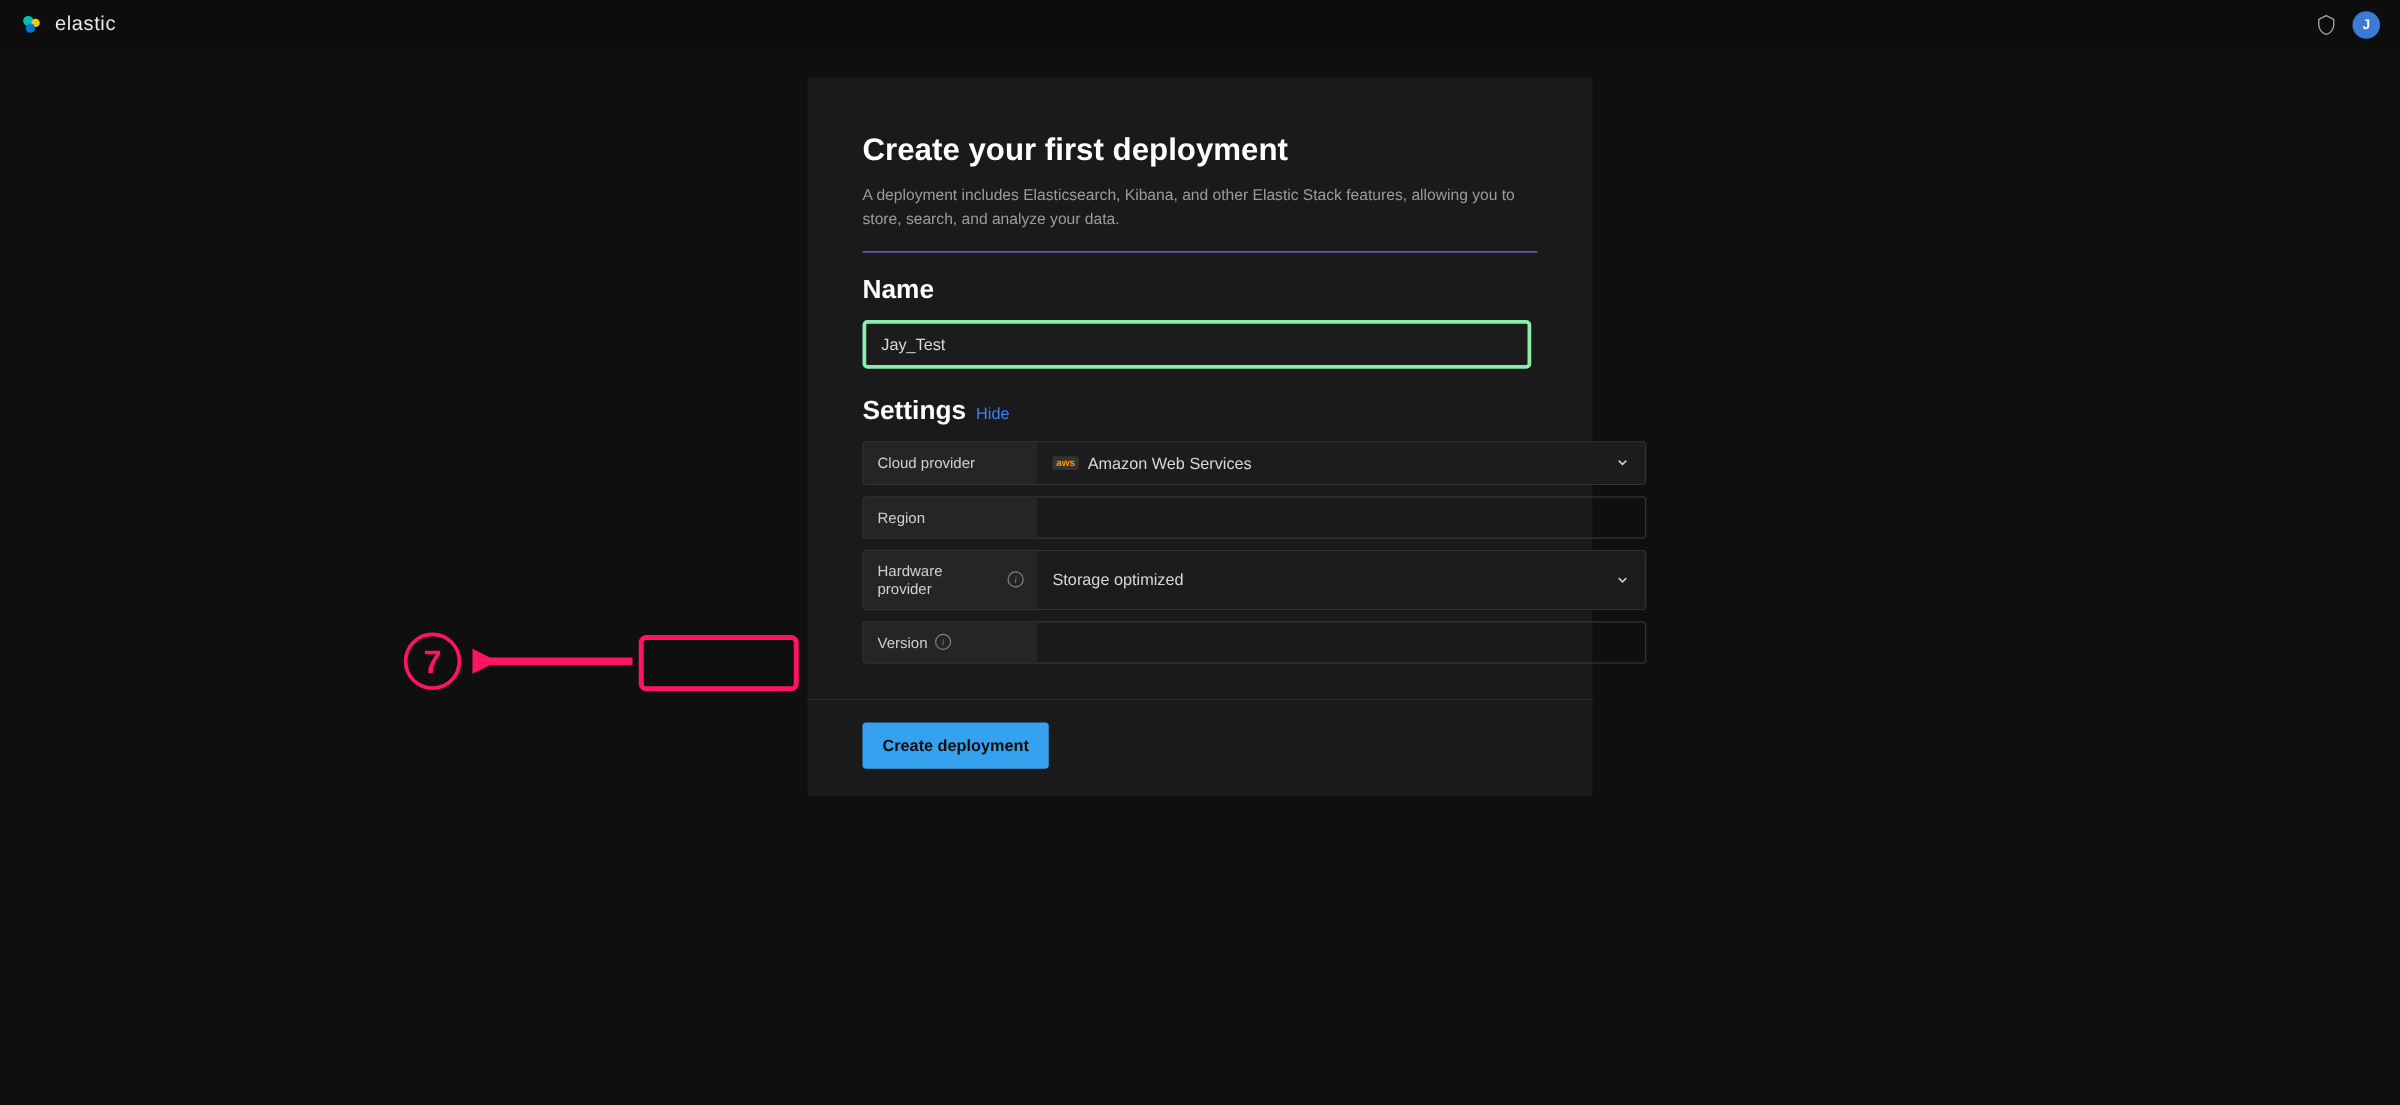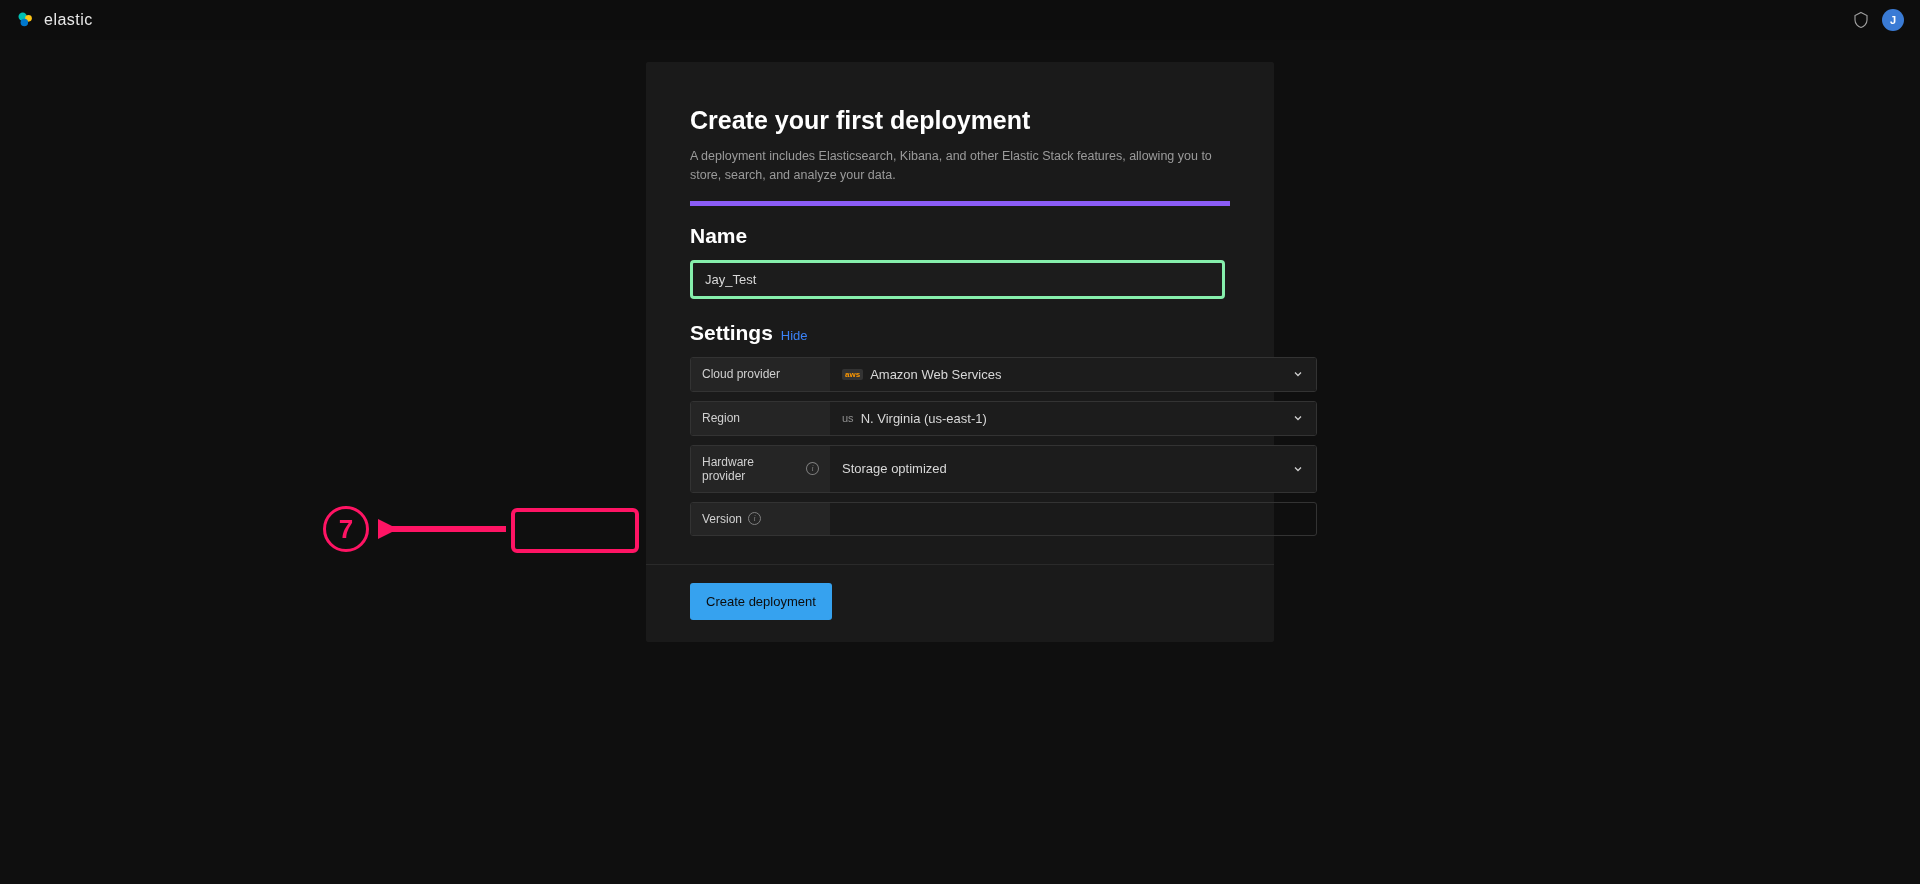--- a/index.html
+++ b/index.html
@@ -91,21 +91,21 @@
       font-weight: 700;
       color: #ffffff;
       margin-bottom: 12px;
     }
     
     .card-subtitle {
       font-size: 12.5px;
       color: #9b9b9b;
       line-height: 1.5;
       padding-bottom: 16px;
-      border-bottom: 5px solid #8b5cf6;
+      border-bottom: 1px solid #8b5cf6;
       margin-bottom: 18px;
     }
     
     .section-label {
       font-size: 21px;
       font-weight: 700;
       color: #ffffff;
       margin-bottom: 12px;
       display: flex;
       align-items: baseline;
@@ -210,21 +210,21 @@
       border-top: 1px solid #2a2a2a;
       position: relative;
     }
     
     .create-button {
       background-color: #36a2ef;
       color: #0d0d0d;
       border: none;
       padding: 11px 16px;
       font-size: 13px;
-      font-weight: 400;
+      font-weight: 700;
       border-radius: 3px;
       cursor: pointer;
     }
     
     .annotation-box {
       position: absolute;
       border: 4px solid #ff1464;
       border-radius: 6px;
       pointer-events: none;
     }
@@ -296,29 +296,20 @@
           <span>Amazon Web Services</span>
         </div>
         <svg class="chevron-down" viewBox="0 0 24 24" fill="none" stroke="#d0d0d0" stroke-width="2.5">
             <polyline points="6 9 12 15 18 9"></polyline>
           </svg>
       </div>
     </div>
     
     <div class="setting-row">
       <div class="setting-label">Region</div>
-      <div class="setting-value">
-        <div class="setting-value-content">
-          <span class="us-badge">us</span>
-          <span>N. Virginia (us-east-1)</span>
-        </div>
-        <svg class="chevron-down" viewBox="0 0 24 24" fill="none" stroke="#d0d0d0" stroke-width="2.5">
-            <polyline points="6 9 12 15 18 9"></polyline>
-          </svg>
-      </div>
     </div>
     
     <div class="setting-row">
       <div class="setting-label">
         <span>Hardware provider</span>
         <span class="info-icon">i</span>
       </div>
       <div class="setting-value">
         <div class="setting-value-content">
           <span>Storage optimized</span>

